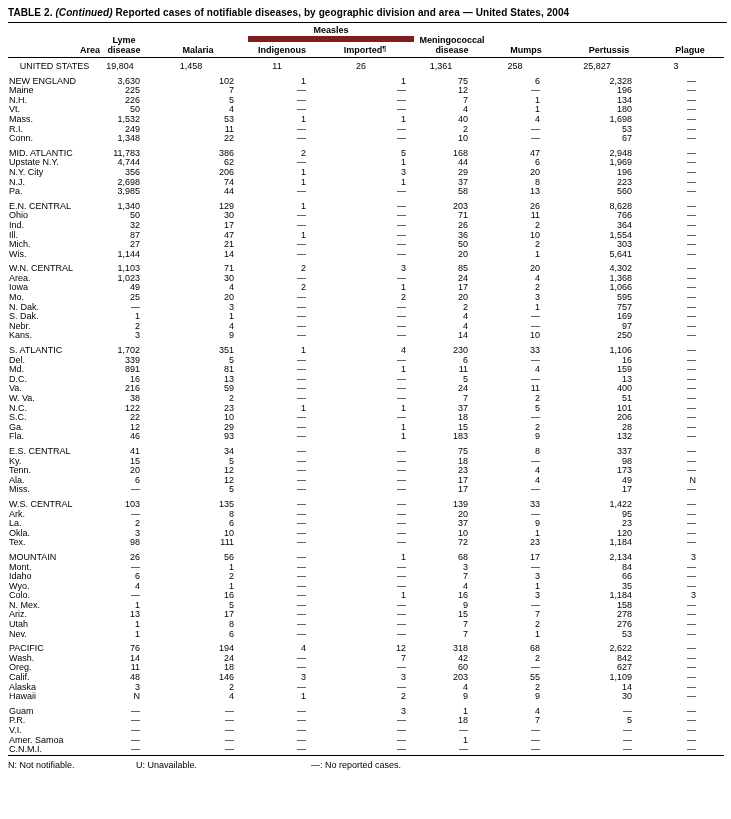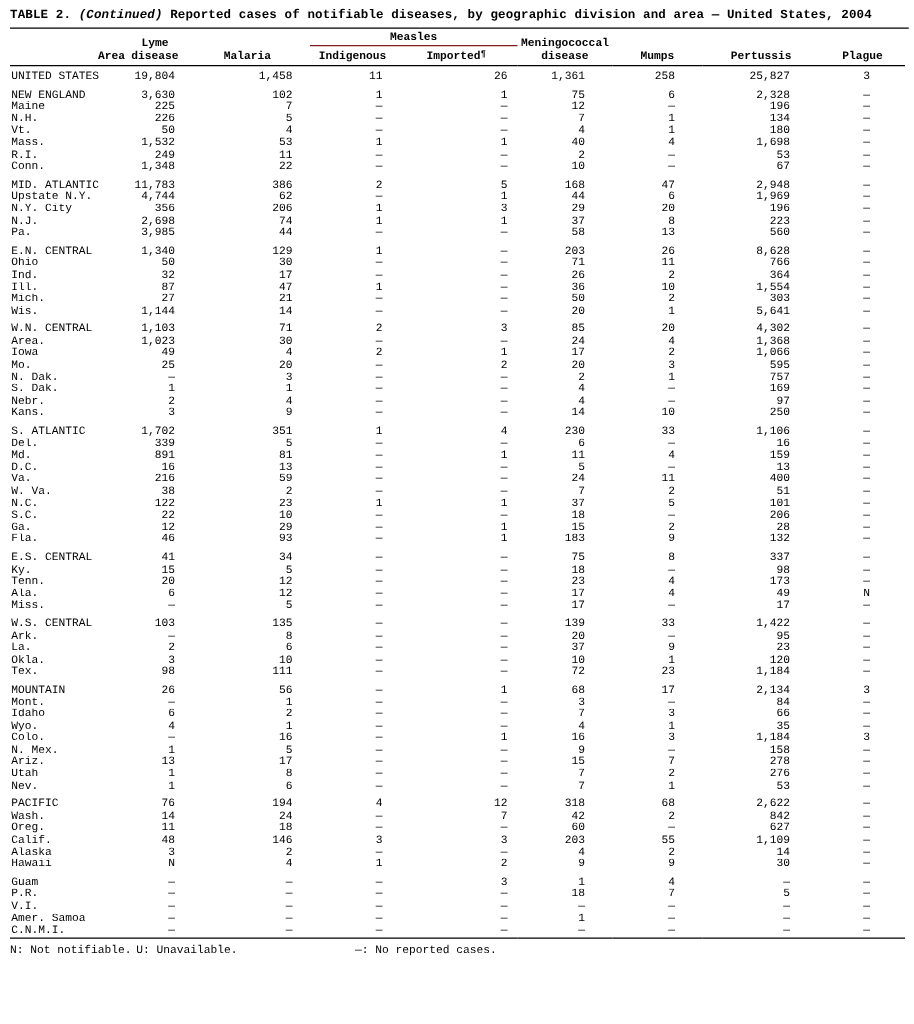--- a/index.html
+++ b/index.html
@@ -3,21 +3,21 @@
 <meta charset="utf-8">
 <style>
   html, body {
     margin: 0; padding: 0;
     width: 731px; height: 819px;
     background: #ffffff;
     color: #000;
     font-family: "Liberation Sans", sans-serif;
     overflow: hidden;
   }
-  .page { padding: 5px 4px 0 8px; font-family: Liberation Mono, monospace; }
+  .page { padding: 5px 4px 0 8px; }
 
   .title {
     font-size: 10px;
     font-weight: bold;
     letter-spacing: 0.1px;
     padding: 2px 0 4px 0;
     border-bottom: 1.5px solid #000;
   }
   .title .cont { font-style: italic; }
 
@@ -41,21 +41,21 @@
     font-weight: bold;
     font-size: 9px;
     line-height: 10px;
     text-align: center;
     vertical-align: bottom;
     padding: 2px 0 2px 0;
   }
   thead th.area-h { text-align: right; padding-left: 1px; }
   thead th.spanner {
     vertical-align: bottom;
-    border-bottom: 1px solid #7f1d1d;
+    border-bottom: 6px solid #7f1d1d;
     padding-bottom: 1px;
   }
   thead tr.sub th { padding-top: 2px; }
   thead { border-bottom: 1px solid #000; }
 
   tbody td {
     font-size: 9px;
     line-height: 9.6px;
     padding: 0;
     text-align: right;
@@ -64,27 +64,27 @@
   }
   tbody td:nth-child(1) { text-align: left; padding-left: 1px; }
   tbody td:nth-child(2) { padding-right: 8px;  }
   tbody td:nth-child(3) { padding-right: 14px; }
   tbody td:nth-child(4) { padding-right: 10px; }
   tbody td:nth-child(5) { padding-right: 8px;  }
   tbody td:nth-child(6) { padding-right: 22px; }
   tbody td:nth-child(7) { padding-right: 22px; }
   tbody td:nth-child(8) { padding-right: 24px; }
   tbody td:nth-child(9) { padding-right: 28px; }
-  tbody tr:first-child td { padding-top: 4px; }
+  tbody tr:first-child td { padding-top: 4px; text-align: center; }
   tbody tr.group-start td { padding-top: 5px; }
   table.main { border-bottom: 1.5px solid #000; }
 
   .footer { padding-top: 4px; font-size: 9px; line-height: 11px; }
   .legend span { display: inline-block; }
-  .legend .l1 { width: 101px; }
+  .legend .l1 { width: 128px; }
   .legend .l2 { width: 175px; }
   .fnote { padding-top: 1px; }
   .fnote sup.mark { font-weight: bold; font-size: 8px; vertical-align: 1px; }
   sup.hdr-mark { font-size: 7px; vertical-align: 2px; }
 </style>
 </head>
 <body>
 
 <div class="page">
 

